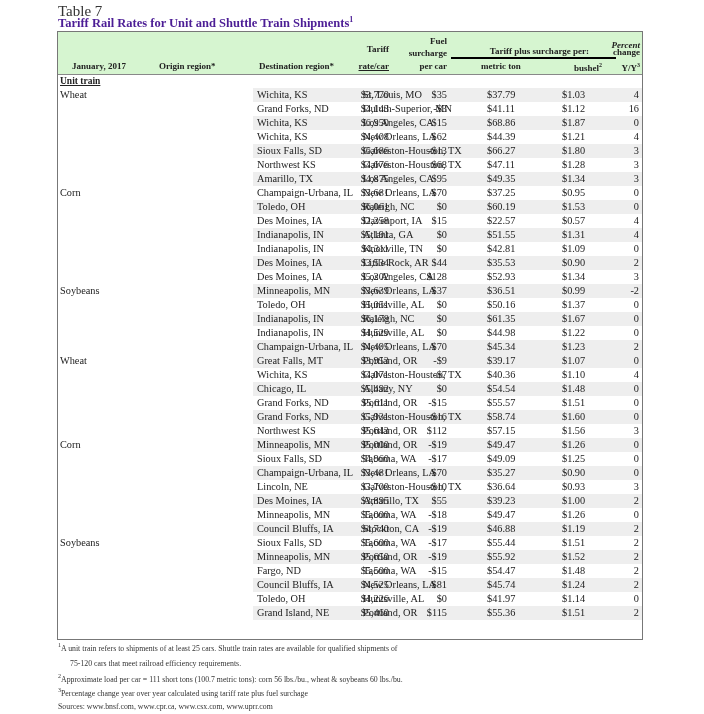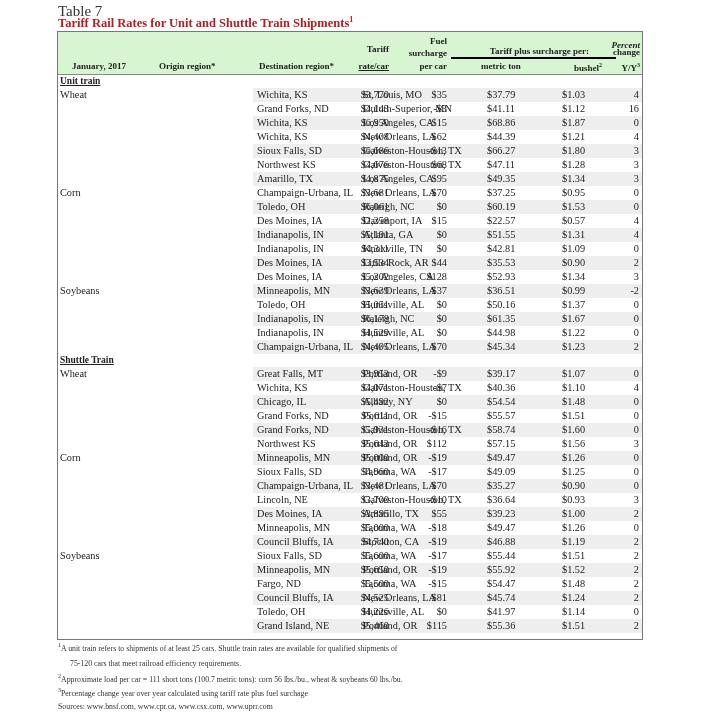--- a/index.html
+++ b/index.html
@@ -1,19 +1,19 @@
 <!DOCTYPE html>
 <html><head>
 <meta charset="utf-8">
 <style>
   html, body { margin:0; padding:0; background:#ffffff; }
   body { width:704px; height:714px; position:relative; overflow:hidden;
          font-family:"Liberation Serif","DejaVu Serif",serif; color:#222; }
   .table-label { position:absolute; left:58px; top:3px; font-size:15px; color:#333; }
-  .title { position:absolute; left:58px; top:15px; font-size:12.5px; font-weight:bold; color:#b91c1c; }
+  .title { position:absolute; left:58px; top:15px; font-size:12.5px; font-weight:bold; color:#4c1d95; }
   .title sup { font-size:8px; }
   .frame { position:absolute; left:57px; top:31px; width:586px; height:609px;
            border:1px solid #777; box-sizing:border-box; background:#fff; }
   .hdr { position:absolute; left:0; top:0; width:584px; height:42px; background:#d6f5d0;
          border-bottom:1px solid #888; font-weight:bold; font-size:9px; }
   .hdr div { position:absolute; line-height:11px;padding-left:12px; }
   .hdr .r { text-align:right; }
   .hdr .underline { border-bottom:2px solid #000000; }
   .rows { position:absolute; left:0; top:43px; width:584px; }
   .row { position:relative; height:14px; font-size:10.3px; line-height:14px; }
@@ -253,23 +253,20 @@
         <div class="shade"></div>
         <span class="c-crop"></span>
         <span class="c-orig">Champaign-Urbana, IL</span>
         <span class="c-dest">New Orleans, LA</span>
         <span class="c-tariff">$4,495</span>
         <span class="c-fuel">$70</span>
         <span class="c-ton">$45.34</span>
         <span class="c-bu">$1.23</span>
         <span class="c-pct">2</span>
       </div>
-      <div class="section">
-        <span>Shuttle Train</span>
-      </div>
       <div class="row">
         <div class="shade"></div>
         <span class="c-crop">Wheat</span>
         <span class="c-orig">Great Falls, MT</span>
         <span class="c-dest">Portland, OR</span>
         <span class="c-tariff">$3,953</span>
         <span class="c-fuel">-$9</span>
         <span class="c-ton">$39.17</span>
         <span class="c-bu">$1.07</span>
         <span class="c-pct">0</span>

